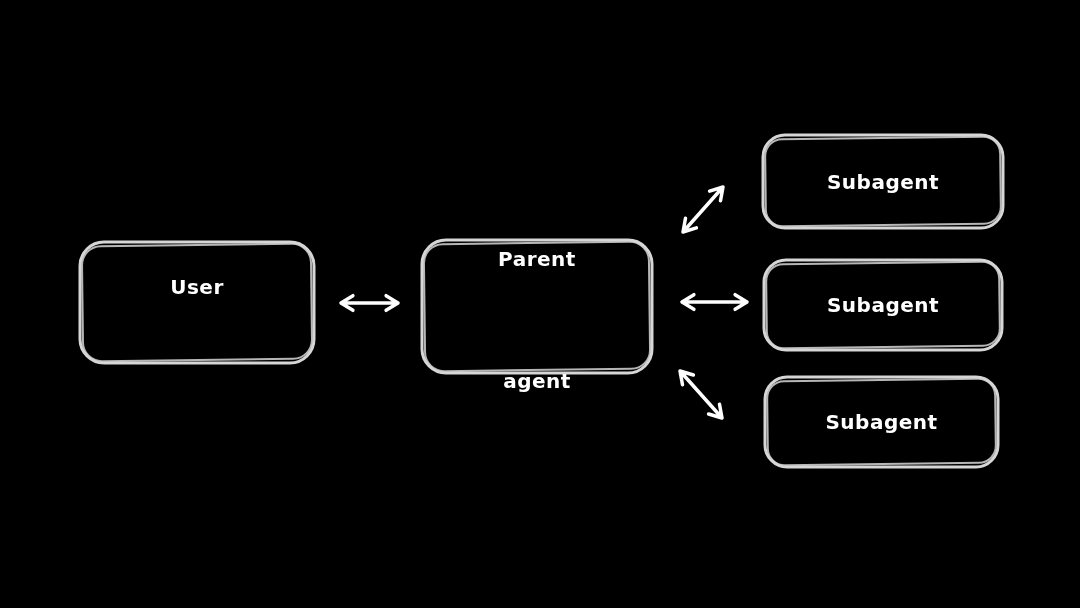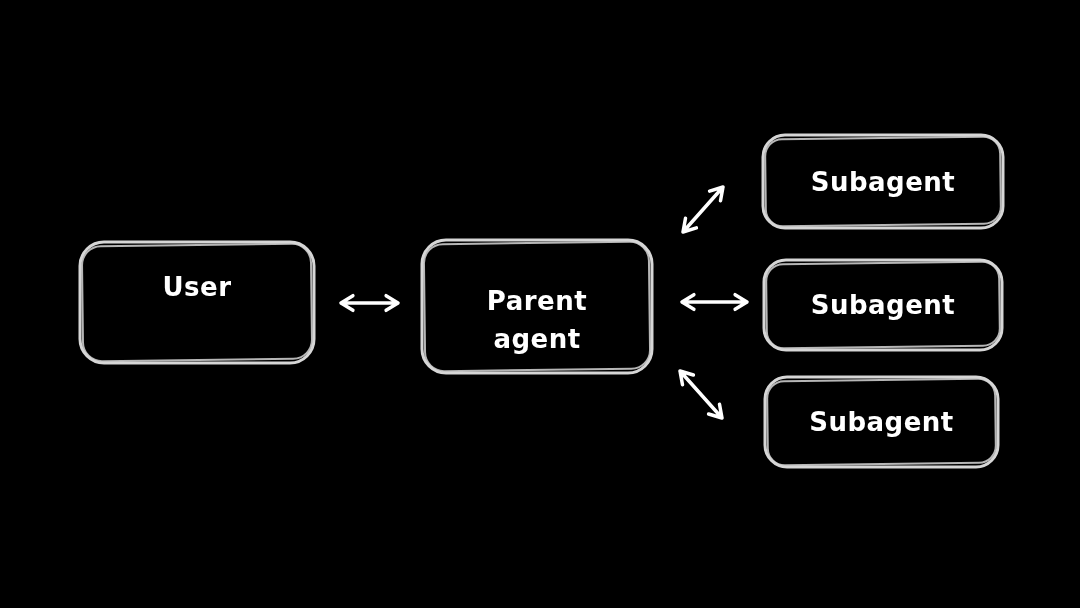--- a/index.html
+++ b/index.html
@@ -28,21 +28,21 @@
     pointer-events: none;
   }
   .node-label {
     position: absolute;
     display: flex;
     flex-direction: column;
     align-items: center;
     justify-content: center;
     font-family: "DejaVu Sans", sans-serif;
     font-weight: 700;
-    font-size: 26px;
+    font-size: 20px;
     line-height: 38px;
     letter-spacing: 0.5px;
     white-space: nowrap;
   }
 </style>
 </head>
 <body>
 
 <div class="canvas">
   <svg id="diagram-svg" width="1080" height="608" viewBox="0 0 1080 608">
@@ -68,21 +68,21 @@
       </g>
       <path d="M 341 303 L 398 303 M 398 303 L 386.1 295.7 M 398 303 L 386.1 310.3 M 341 303 L 352.9 310.3 M 341 303 L 352.9 295.7" fill="none" stroke="#ffffff" stroke-width="3.5" stroke-linecap="round" stroke-linejoin="round"></path>
       <path d="M 683 232 L 723 187 M 723 187 L 709.6 191.1 M 723 187 L 720.5 200.8 M 683 232 L 696.4 227.9 M 683 232 L 685.5 218.2" fill="none" stroke="#ffffff" stroke-width="3.5" stroke-linecap="round" stroke-linejoin="round"></path>
       <path d="M 682 302 L 747 302 M 747 302 L 735.1 294.7 M 747 302 L 735.1 309.3 M 682 302 L 693.9 309.3 M 682 302 L 693.9 294.7" fill="none" stroke="#ffffff" stroke-width="3.5" stroke-linecap="round" stroke-linejoin="round"></path>
       <path d="M 680 371 L 722 418 M 722 418 L 719.5 404.2 M 722 418 L 708.6 414.0 M 680 371 L 682.5 384.8 M 680 371 L 693.4 375.0" fill="none" stroke="#ffffff" stroke-width="3.5" stroke-linecap="round" stroke-linejoin="round"></path>
     </svg>
   <div id="labels" style="color: rgb(255, 255, 255);">
       <div class="node-label" style="left: 80px; top: 242px; width: 234px; height: 89px;">
         <div>User</div>
       </div>
-      <div class="node-label" style="left: 422px; top: 240px; width: 230px; height: 160px;">
+      <div class="node-label" style="left: 422px; top: 240px; width: 230px; height: 160px; justify-content: space-between;">
         <div>Parent</div>
         <div>agent</div>
       </div>
       <div class="node-label" style="left: 763px; top: 135px; width: 240px; height: 93px;">
         <div>Subagent</div>
       </div>
       <div class="node-label" style="left: 764px; top: 260px; width: 238px; height: 90px;">
         <div>Subagent</div>
       </div>
       <div class="node-label" style="left: 765px; top: 377px; width: 233px; height: 90px;">

